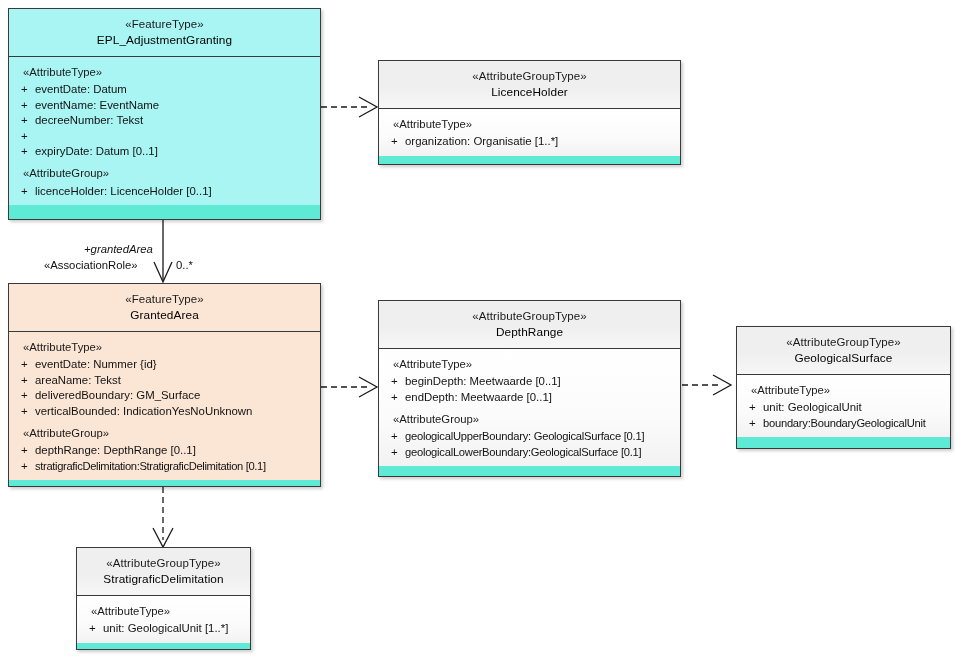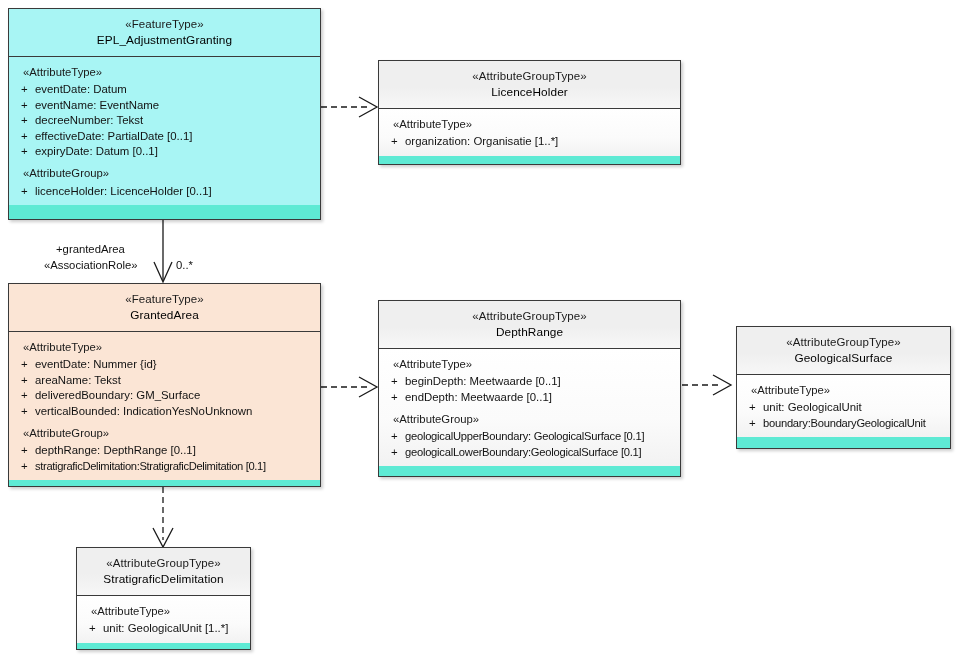--- a/index.html
+++ b/index.html
@@ -148,21 +148,21 @@
       <polyline points="153,528 163,547 173,528" fill="none" stroke="#1a1a1a" stroke-width="1.3"></polyline>
     </g>
 
      GrantedArea (association, solid, open arrow down) --&gt;
     <g>
       <line x1="163" y1="220" x2="163" y2="281" stroke="#1a1a1a" stroke-width="1.3"></line>
       <polyline points="154,262 163,282 172,262" fill="none" stroke="#1a1a1a" stroke-width="1.3"></polyline>
     </g>
   </svg>
 
-  <div class="assoc-label" style="left:56px; top:243px;">+grantedArea</div>
+  <div class="assoc-label" style="left:84px; top:243px;font-style:italic;">+grantedArea</div>
   <div class="assoc-label" style="left:44px; top:259px;">«AssociationRole»</div>
   <div class="assoc-label" style="left:176px; top:259px;">0..*</div>
 
   <div class="uml-class theme-feature" style="left:8px; top:8px; width:313px; height:212px;">
     <div class="uml-header">
       <span class="stereo">«FeatureType»</span>
       <span class="cls-name">EPL_AdjustmentGranting</span>
     </div>
     <div class="uml-body">
       <div class="grp-stereo">«AttributeType»</div>
@@ -173,21 +173,20 @@
       <div class="attr-row">
         <span class="attr-vis">+</span>
         <span class="attr-text">eventName: EventName</span>
       </div>
       <div class="attr-row">
         <span class="attr-vis">+</span>
         <span class="attr-text">decreeNumber: Tekst</span>
       </div>
       <div class="attr-row">
         <span class="attr-vis">+</span>
-        <span class="attr-text">effectiveDate: PartialDate [0..1]</span>
       </div>
       <div class="attr-row">
         <span class="attr-vis">+</span>
         <span class="attr-text">expiryDate: Datum [0..1]</span>
       </div>
 
       <div class="grp-stereo" style="padding-top:9px;">«AttributeGroup»</div>
       <div class="attr-row">
         <span class="attr-vis">+</span>
         <span class="attr-text">licenceHolder: LicenceHolder [0..1]</span>

